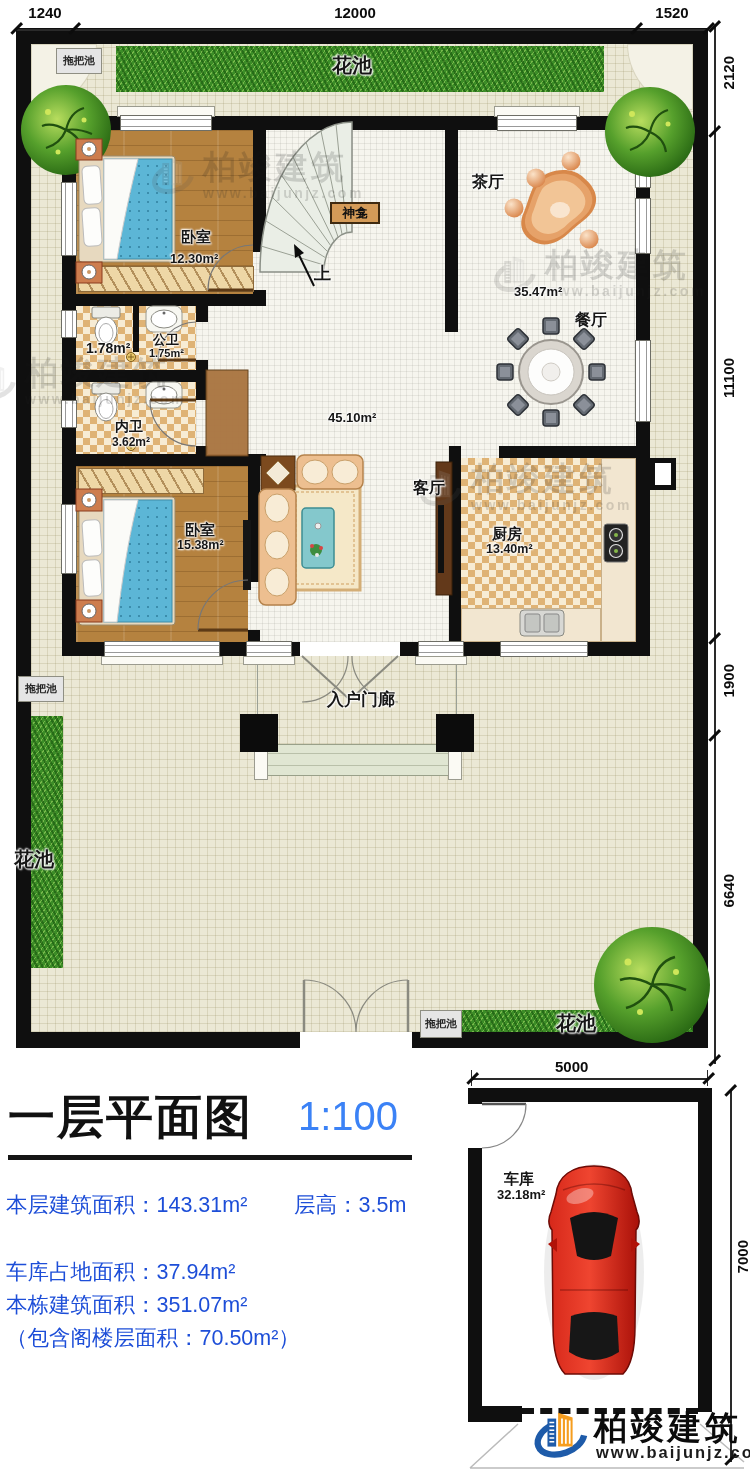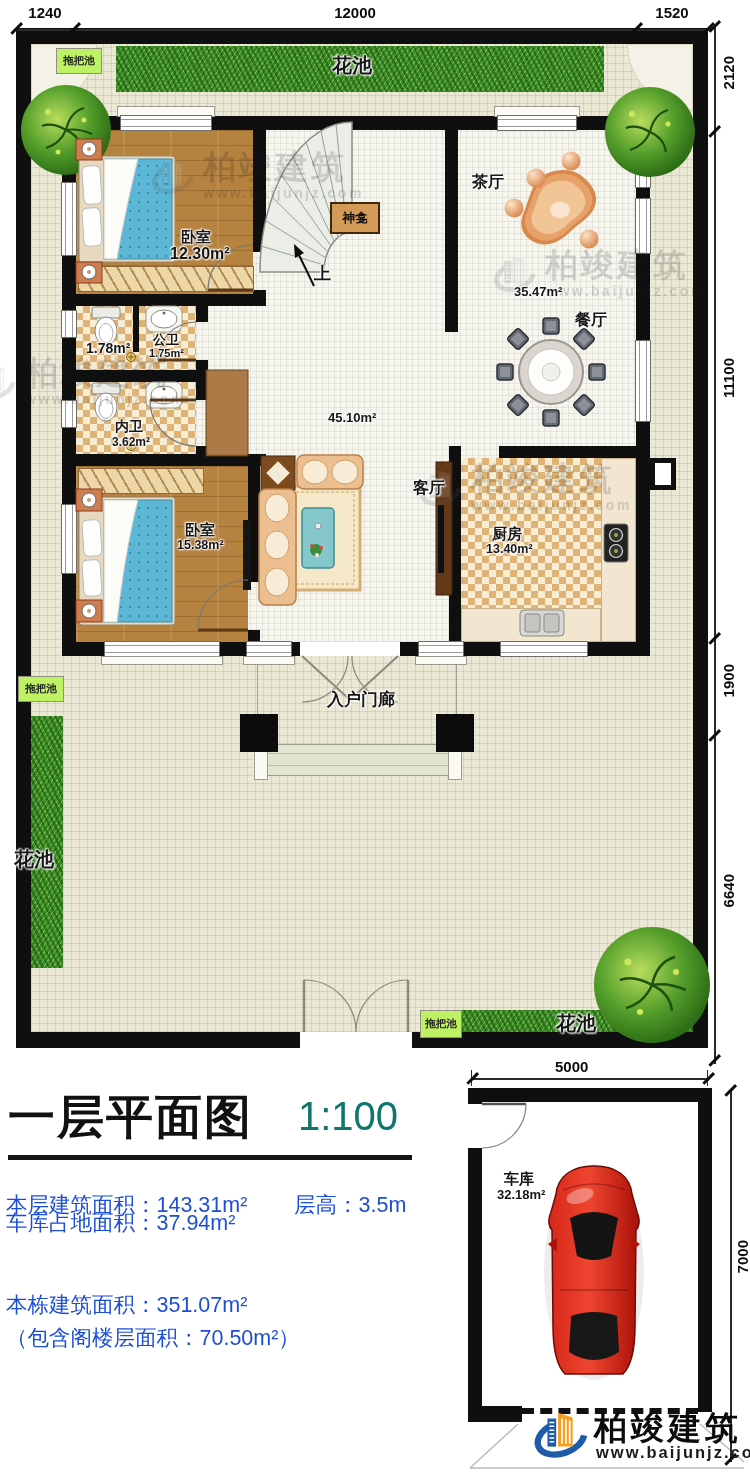--- a/index.html
+++ b/index.html
@@ -35,30 +35,30 @@
   .gap{position:absolute;background:#fff;z-index:3}
   .pillar{position:absolute;background:#0c0c0c;z-index:3}
   .slab{position:absolute;background:#e0e6d2;border:1px solid #99a089;box-sizing:border-box;z-index:1;
     background-image:linear-gradient(to bottom,transparent 8px,#b9c0a9 8px,#b9c0a9 9px,transparent 9px,transparent 20px,#b9c0a9 20px,#b9c0a9 21px,transparent 21px)}
   .lbl{position:absolute;font-weight:700;color:#161616;white-space:nowrap;z-index:6;
     text-shadow:0 0 2px #fff,0 0 2px #fff,1px 1px 2px #fff,-1px -1px 2px #fff}
   .dim{position:absolute;font-weight:700;font-size:15px;color:#0c0c0c;z-index:6;white-space:nowrap}
   .dl{position:absolute;background:#2a2a2a;z-index:5}
   .tick{position:absolute;width:15px;height:2.5px;background:#0c0c0c;transform:rotate(-45deg);z-index:6}
   .vt{writing-mode:vertical-rl;transform:rotate(180deg)}
-  .mop{position:absolute;background:#bef264;border:1px solid #8f8f83;color:#222;font-size:10.5px;font-weight:700;
+  .mop{position:absolute;background:#e5e5e5;border:1px solid #8f8f83;color:#222;font-size:10.5px;font-weight:700;
     display:flex;align-items:center;justify-content:center;z-index:4;box-sizing:border-box}
   .wm{position:absolute;display:flex;align-items:center;gap:7px;opacity:.16;z-index:5;filter:grayscale(100%)}
   .wm .n{font-size:33px;font-weight:800;color:#1a1a1a;letter-spacing:3px;line-height:1}
   .wm .u{font-size:14px;font-weight:700;color:#222;letter-spacing:2.5px;margin-top:2px}
-  .shrine{position:absolute;left:330px;top:202px;width:50px;height:32px;background:#d49b58;border:2px solid #3f2a10;
+  .shrine{position:absolute;left:330px;top:202px;width:50px;height:22px;background:#d49b58;border:2px solid #3f2a10;
     z-index:5;display:flex;align-items:center;justify-content:center;font-size:12.5px;font-weight:700;color:#111;box-sizing:border-box}
   .dashline{position:absolute;border-top:6px dashed #111;z-index:2}
   .title{position:absolute;left:8px;top:1086px;font-size:47px;font-weight:700;color:#111;letter-spacing:2px;z-index:6}
-  .scale{position:absolute;left:298px;top:1094px;font-size:40px;font-weight:400;color:#0f766e;z-index:6}
+  .scale{position:absolute;left:298px;top:1094px;font-size:40px;font-weight:400;color:#3b82f6;z-index:6}
   .rule{position:absolute;left:8px;top:1155px;width:404px;height:5px;background:#151515;z-index:6}
   .stat{position:absolute;font-size:21.5px;color:#1d4ed8;z-index:6;white-space:nowrap}
   .brandname{position:absolute;left:594px;top:1406px;font-size:33px;font-weight:800;color:#0b0b0b;letter-spacing:4px;z-index:7}
   .brandurl{position:absolute;left:596px;top:1443px;font-size:16.5px;font-weight:700;color:#1b1b1b;letter-spacing:2px;z-index:7}
   svg.overlay{position:absolute;left:0;top:0;z-index:4;pointer-events:none}
   .pad{position:absolute;background:#f4f2e6;border:1px solid #d8d4be;box-sizing:border-box;z-index:1}
 </style>
 </head>
 <body>
 
@@ -437,21 +437,21 @@
       <path d="M570,1218 Q594,1206 618,1218 L611,1256 Q594,1264 577,1256 Z" fill="#141414"></path>
       <path d="M571,1316 Q594,1308 617,1316 L619,1352 Q594,1368 569,1352 Z" fill="#171717"></path>
       <path d="M563,1190 Q594,1178 625,1190 M560,1290 L628,1290" stroke="rgba(70,0,0,.35)" stroke-width="1.5" fill="none"></path>
       <polygon points="548,1244 557,1238 557,1252" fill="#b01208"></polygon>
       <polygon points="640,1244 631,1238 631,1252" fill="#b01208"></polygon>
       <ellipse cx="580" cy="1196" rx="14" ry="7" fill="rgba(255,255,255,.35)" transform="rotate(-18 580 1196)"></ellipse>
     </g>
   </svg>
 
   <div class="lbl" style="left:181px;top:228px;font-size:15px">卧室</div>
-  <div class="lbl" style="left:170px;top:245px;font-size:16px">12.30m²</div>
+  <div class="lbl" style="left:170px;top:251px;font-size:13px">12.30m²</div>
   <div class="lbl" style="left:314px;top:262px;font-size:17px">上</div>
   <div class="lbl" style="left:472px;top:172px;font-size:16px">茶厅</div>
   <div class="lbl" style="left:514px;top:284px;font-size:13px">35.47m²</div>
   <div class="lbl" style="left:575px;top:310px;font-size:16px">餐厅</div>
   <div class="lbl" style="left:86px;top:340px;font-size:14px">1.78m²</div>
   <div class="lbl" style="left:153px;top:331px;font-size:13px">公卫</div>
   <div class="lbl" style="left:149px;top:347px;font-size:11px">1.75m²</div>
   <div class="lbl" style="left:115px;top:418px;font-size:14px">内卫</div>
   <div class="lbl" style="left:112px;top:435px;font-size:12px">3.62m²</div>
   <div class="lbl" style="left:328px;top:410px;font-size:13px">45.10m²</div>
@@ -462,21 +462,21 @@
   <div class="lbl" style="left:486px;top:542px;font-size:12.5px">13.40m²</div>
   <div class="lbl" style="left:327px;top:688px;font-size:17px">入户门廊</div>
   <div class="lbl" style="left:504px;top:1170px;font-size:15px">车库</div>
   <div class="lbl" style="left:497px;top:1187px;font-size:13px">32.18m²</div>
 
   <div class="title">一层平面图</div>
   <div class="scale">1:100</div>
   <div class="rule"></div>
   <div class="stat" style="left:6px;top:1190px"><span>本层建筑面积：</span><span>143.31m²</span></div>
   <div class="stat" style="left:294px;top:1190px"><span>层高：</span><span>3.5m</span></div>
-  <div class="stat" style="left:6px;top:1208px"><span>车库占地面积：</span><span>37.94m²</span></div>
+  <div class="stat" style="left:6px;top:1257px"><span>车库占地面积：</span><span>37.94m²</span></div>
   <div class="stat" style="left:6px;top:1290px"><span>本栋建筑面积：</span><span>351.07m²</span></div>
   <div class="stat" style="left:6px;top:1323px">（包含阁楼层面积：70.50m²）</div>
 
   <svg class="a" style="left:532px;top:1406px;z-index:7" width="58" height="58">
       <use href="#bjlogo"></use>
     </svg>
   <div class="brandname">柏竣建筑</div>
   <div class="brandurl">www.baijunjz.com</div>
 
 </div>

